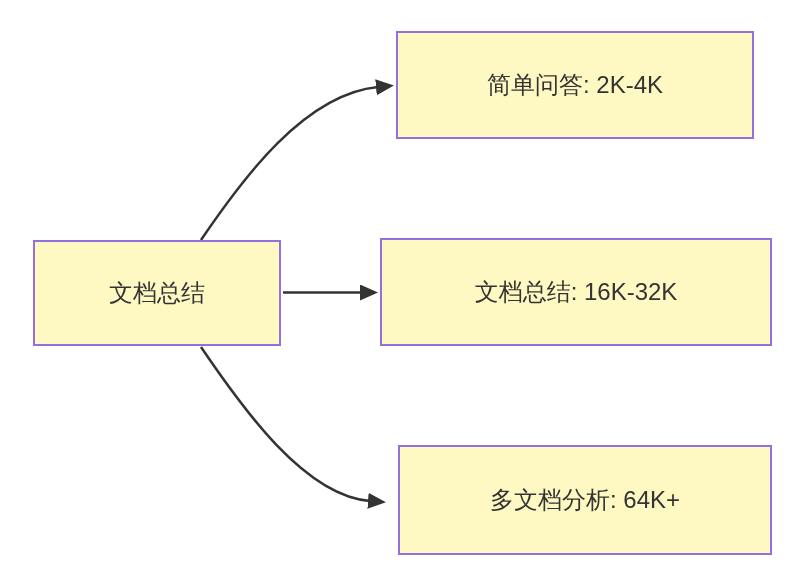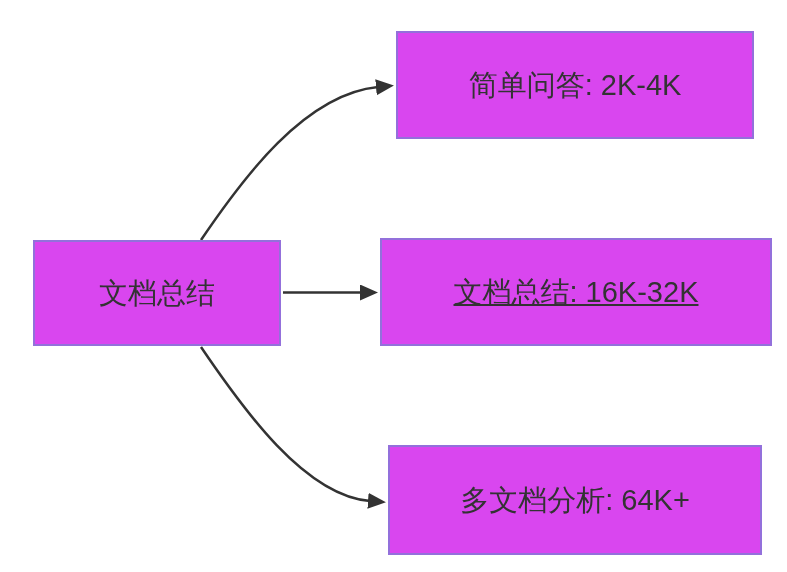--- a/index.html
+++ b/index.html
@@ -22,32 +22,32 @@
     width: 787px;
     height: 572px;
     pointer-events: none;
   }
   .node {
     position: absolute;
     box-sizing: border-box;
     display: flex;
     align-items: center;
     justify-content: center;
-    background: #d946ef;
+    background: #fef9c3;
     border: 2px solid #9370DB;
     color: #333333;
-    font-size: 29px;
+    font-size: 24px;
     line-height: 1.2;
     text-align: center;
     white-space: nowrap;
   }
   #node-root   { left: 33px;  top: 240px; width: 248px; height: 106px; }
   #node-top    { left: 396px; top: 31px;  width: 358px; height: 108px; }
-  #node-middle { left: 380px; top: 238px; width: 392px; height: 108px; text-decoration: underline; }
-  #node-bottom { left: 388px; top: 445px; width: 374px; height: 110px; }
+  #node-middle { left: 380px; top: 238px; width: 392px; height: 108px; }
+  #node-bottom { left: 398px; top: 445px; width: 374px; height: 110px; }
 </style>
 </head>
 <body>
 
 <div class="canvas">
 
   <svg class="edges" viewBox="0 0 787 572" xmlns="http://www.w3.org/2000/svg">
     <defs>
       <marker id="arrowhead" markerUnits="userSpaceOnUse" markerWidth="20" markerHeight="18" refX="2" refY="8" orient="auto">
         <path d="M0,0 L18,8 L0,16 Z" fill="#333333"></path>

